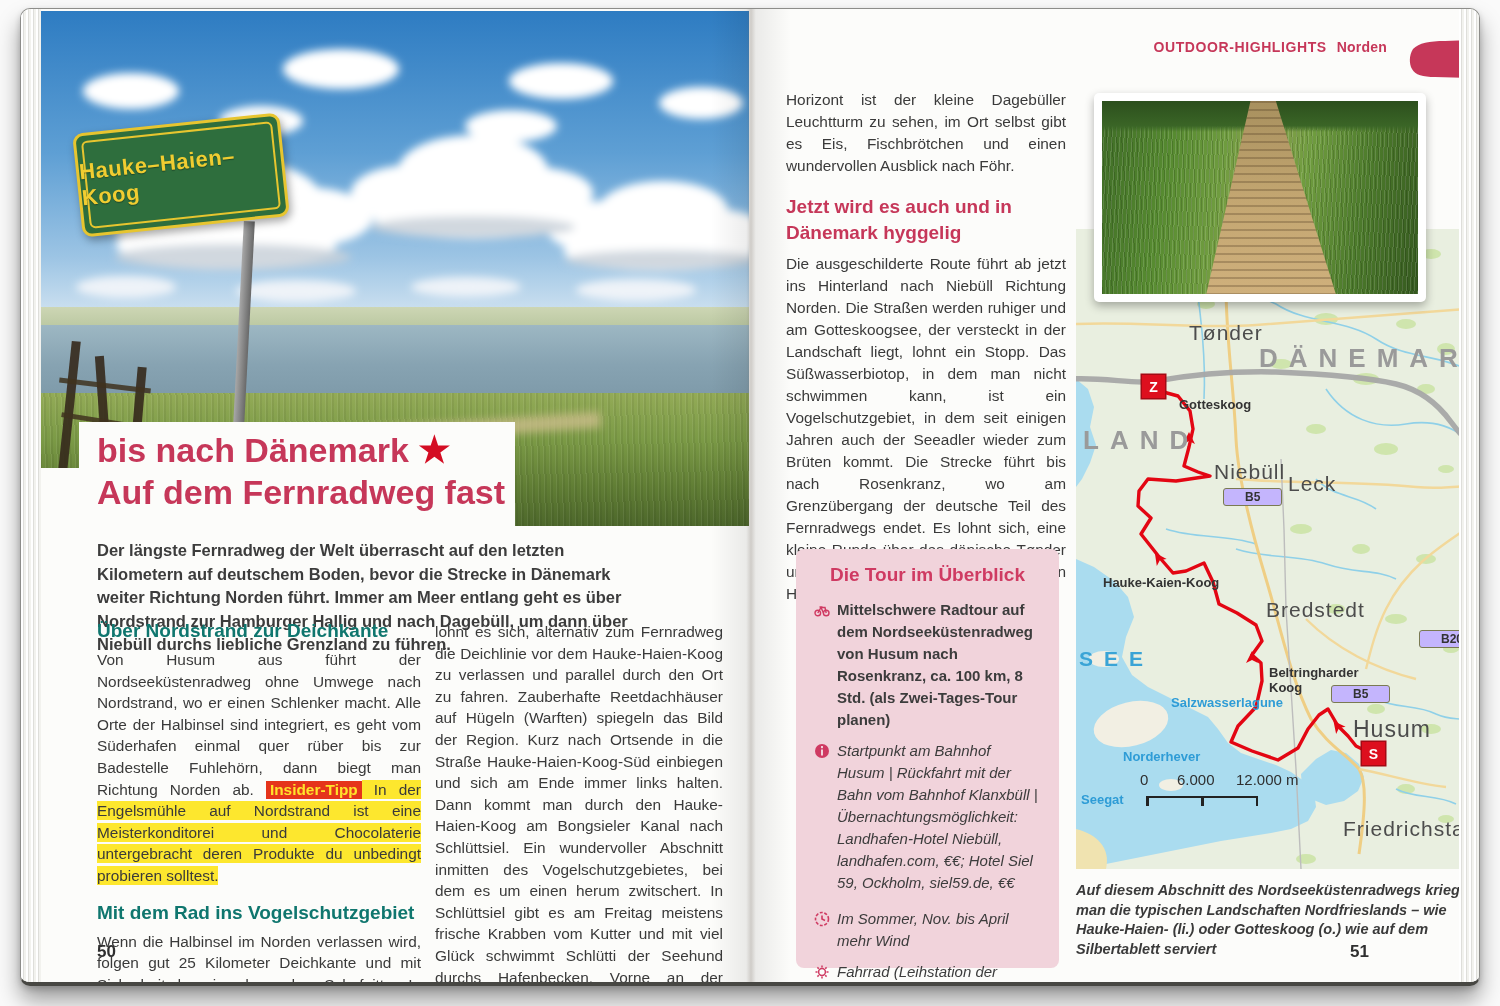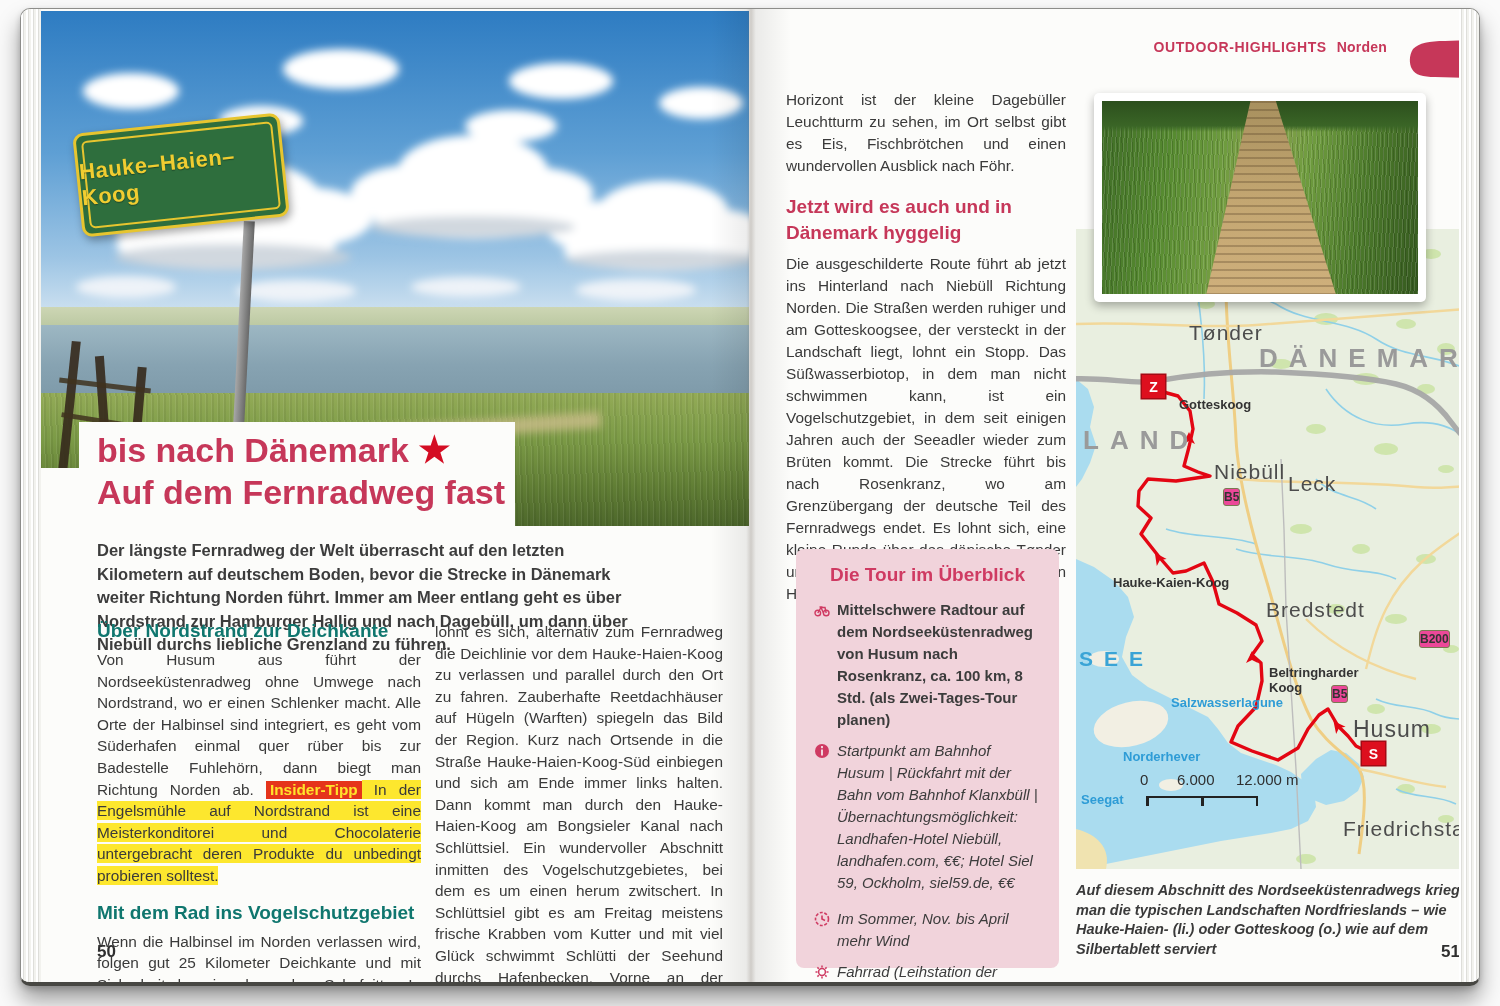--- a/index.html
+++ b/index.html
@@ -56,21 +56,21 @@
   .col{position:absolute;font-size:15.4px;line-height:21.6px;text-align:justify;color:#3a3a3a;}
   .col1{left:76px;top:610px;width:324px;}
   .col2{left:414px;top:612px;width:288px;}
   .colhead{font-size:19px;line-height:24px;font-weight:bold;color:#0f766e;margin:0 0 6px 0;text-align:left;}
   .col p{margin:0 0 0 0;}
   .col .gap{height:14px;}
   .badge{background:#e5341b;color:#ffe32b;font-weight:bold;padding:0 4px 1px 4px;}
   .hl{background:#fde72e;padding:1px 0;}
   .pagenum{position:absolute;font-size:17px;font-weight:bold;color:#2f2f2f;}
   .pn-left{left:76px;top:933px;}
-  .pn-right{left:1420px;top:933px;}
+  .pn-right{left:1329px;top:933px;}
 
   
   .runhead{position:absolute;top:30px;right:92px;font-size:14px;font-weight:bold;color:#c63759;
            letter-spacing:.6px;}
   .runhead .region{margin-left:10px;letter-spacing:.2px;}
   .tab{position:absolute;left:1384px;top:28px;width:66px;height:44px;}
   .rcol{position:absolute;left:765px;top:80px;width:280px;font-size:15.4px;line-height:22px;
         text-align:justify;color:#3a3a3a;}
   .rcol .rhead{font-size:19px;line-height:26px;font-weight:bold;color:#c63759;text-align:left;
         margin:17px 0 7px 0;width:256px;}
@@ -88,22 +88,22 @@
   
   .map{position:absolute;left:1055px;top:220px;width:390px;height:640px;background:#e9efe0;overflow:hidden;}
   .map svg{position:absolute;left:0;top:0;}
   .mlabel{position:absolute;white-space:nowrap;}
   .country{font-size:26px;font-weight:bold;color:#9a9a9a;letter-spacing:11px;}
   .sea{font-size:21px;font-weight:bold;color:#3aa4d6;letter-spacing:11px;}
   .town{font-size:21px;color:#4c4c4c;letter-spacing:1px;}
   .town-lg{font-size:23px;}
   .place{font-size:13px;font-weight:bold;color:#333;}
   .wlabel{font-size:13px;font-weight:bold;color:#2e9cd6;}
-  .roadbadge{position:absolute;background:#ec4899;border:1.5px solid #7a7a52;border-radius:3px;
-             font-size:12px;font-weight:bold;color:#333;padding:0 0;line-height:16px;}
+  .roadbadge{position:absolute;background:#c4b5fd;border:1.5px solid #7a7a52;border-radius:3px;
+             font-size:12px;font-weight:bold;color:#333;padding:0 21px;line-height:16px;}
   .marker{position:absolute;width:23px;height:23px;background:#dd0f1e;color:#fff;font-weight:bold;
           font-size:14px;display:flex;align-items:center;justify-content:center;
           box-shadow:0 0 0 1.5px #a30a14;}
   .scalenum{position:absolute;font-size:15px;color:#2f2f2f;}
   .scalebar{position:absolute;left:70px;top:567px;width:112px;height:8px;border-top:2.5px solid #222;}
   .scalebar i{position:absolute;top:0;width:2.5px;height:8px;background:#222;}
   .scalebar i.t0{left:0;} .scalebar i.t1{left:55px;} .scalebar i.t2{right:0;}
 
   .mapphoto{position:absolute;left:1073px;top:84px;width:332px;height:209px;background:#fff;
             padding:8px;border-radius:5px;box-shadow:0 4px 10px rgba(0,0,0,.3);}
@@ -350,21 +350,21 @@
           <path d="M0 -9 L6 3 L0 0 L-6 3 Z" transform="translate(263,499) rotate(-38)"></path>
         </g>
       </svg>
 
       <span class="mlabel country" style="left:7px;top:196px;">LAND</span>
       <span class="mlabel town" style="left:113px;top:92px;">Tønder</span>
       <span class="mlabel country" style="left:183px;top:114px;">DÄNEMARK</span>
       <span class="mlabel place" style="left:103px;top:168px;">Gotteskoog</span>
       <span class="mlabel town" style="left:138px;top:231px;">Niebüll</span>
       <span class="mlabel town" style="left:212px;top:243px;">Leck</span>
-      <span class="mlabel place" style="left:37px;top:346px;">Hauke-Kaien-Koog</span>
+      <span class="mlabel place" style="left:27px;top:346px;">Hauke-Kaien-Koog</span>
       <span class="mlabel town" style="left:190px;top:369px;">Bredstedt</span>
       <span class="mlabel sea" style="left:3px;top:418px;">SEE</span>
       <span class="mlabel place" style="left:193px;top:436px;width:95px;white-space:normal;line-height:15px;">Beltringharder Koog</span>
       <span class="mlabel wlabel" style="left:95px;top:466px;">Salzwasserlagune</span>
       <span class="mlabel town town-lg" style="left:277px;top:487px;">Husum</span>
       <span class="mlabel wlabel" style="left:47px;top:520px;">Norderhever</span>
       <span class="mlabel wlabel" style="left:5px;top:563px;">Seegat</span>
       <span class="mlabel town" style="left:267px;top:588px;">Friedrichstadt</span>
 
       <span class="roadbadge" style="left:147px;top:259px;">B5</span>

